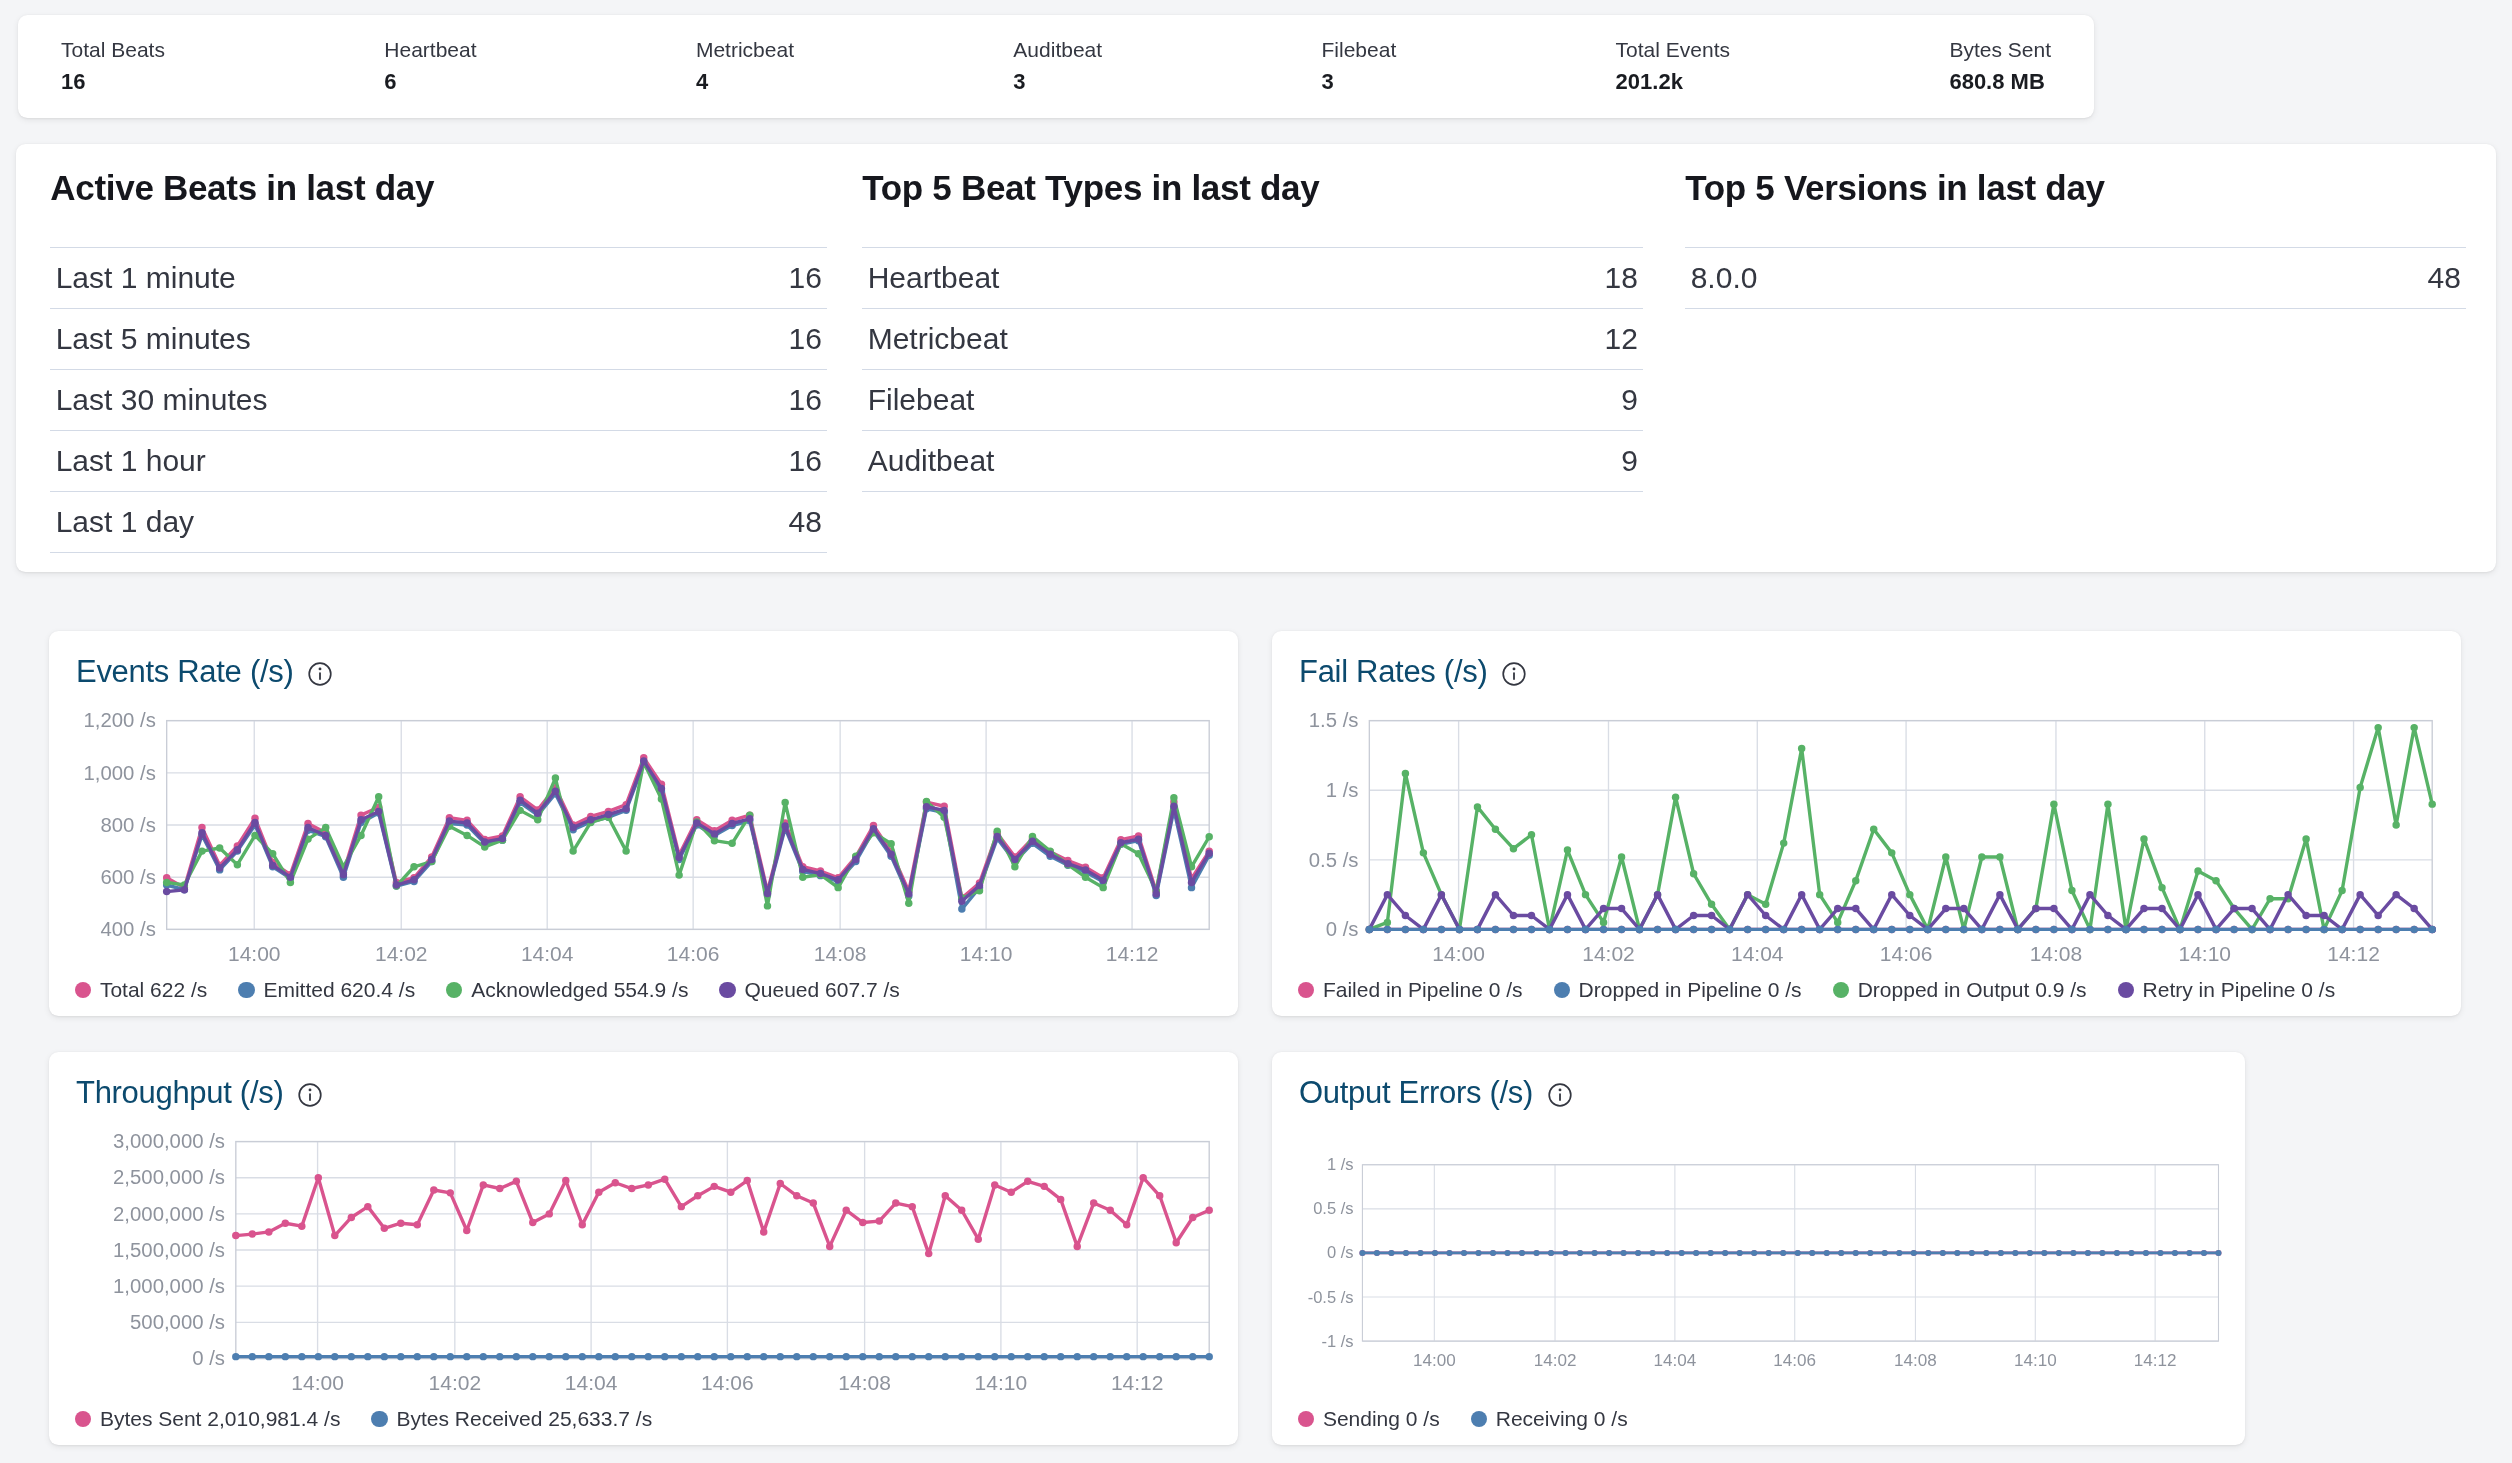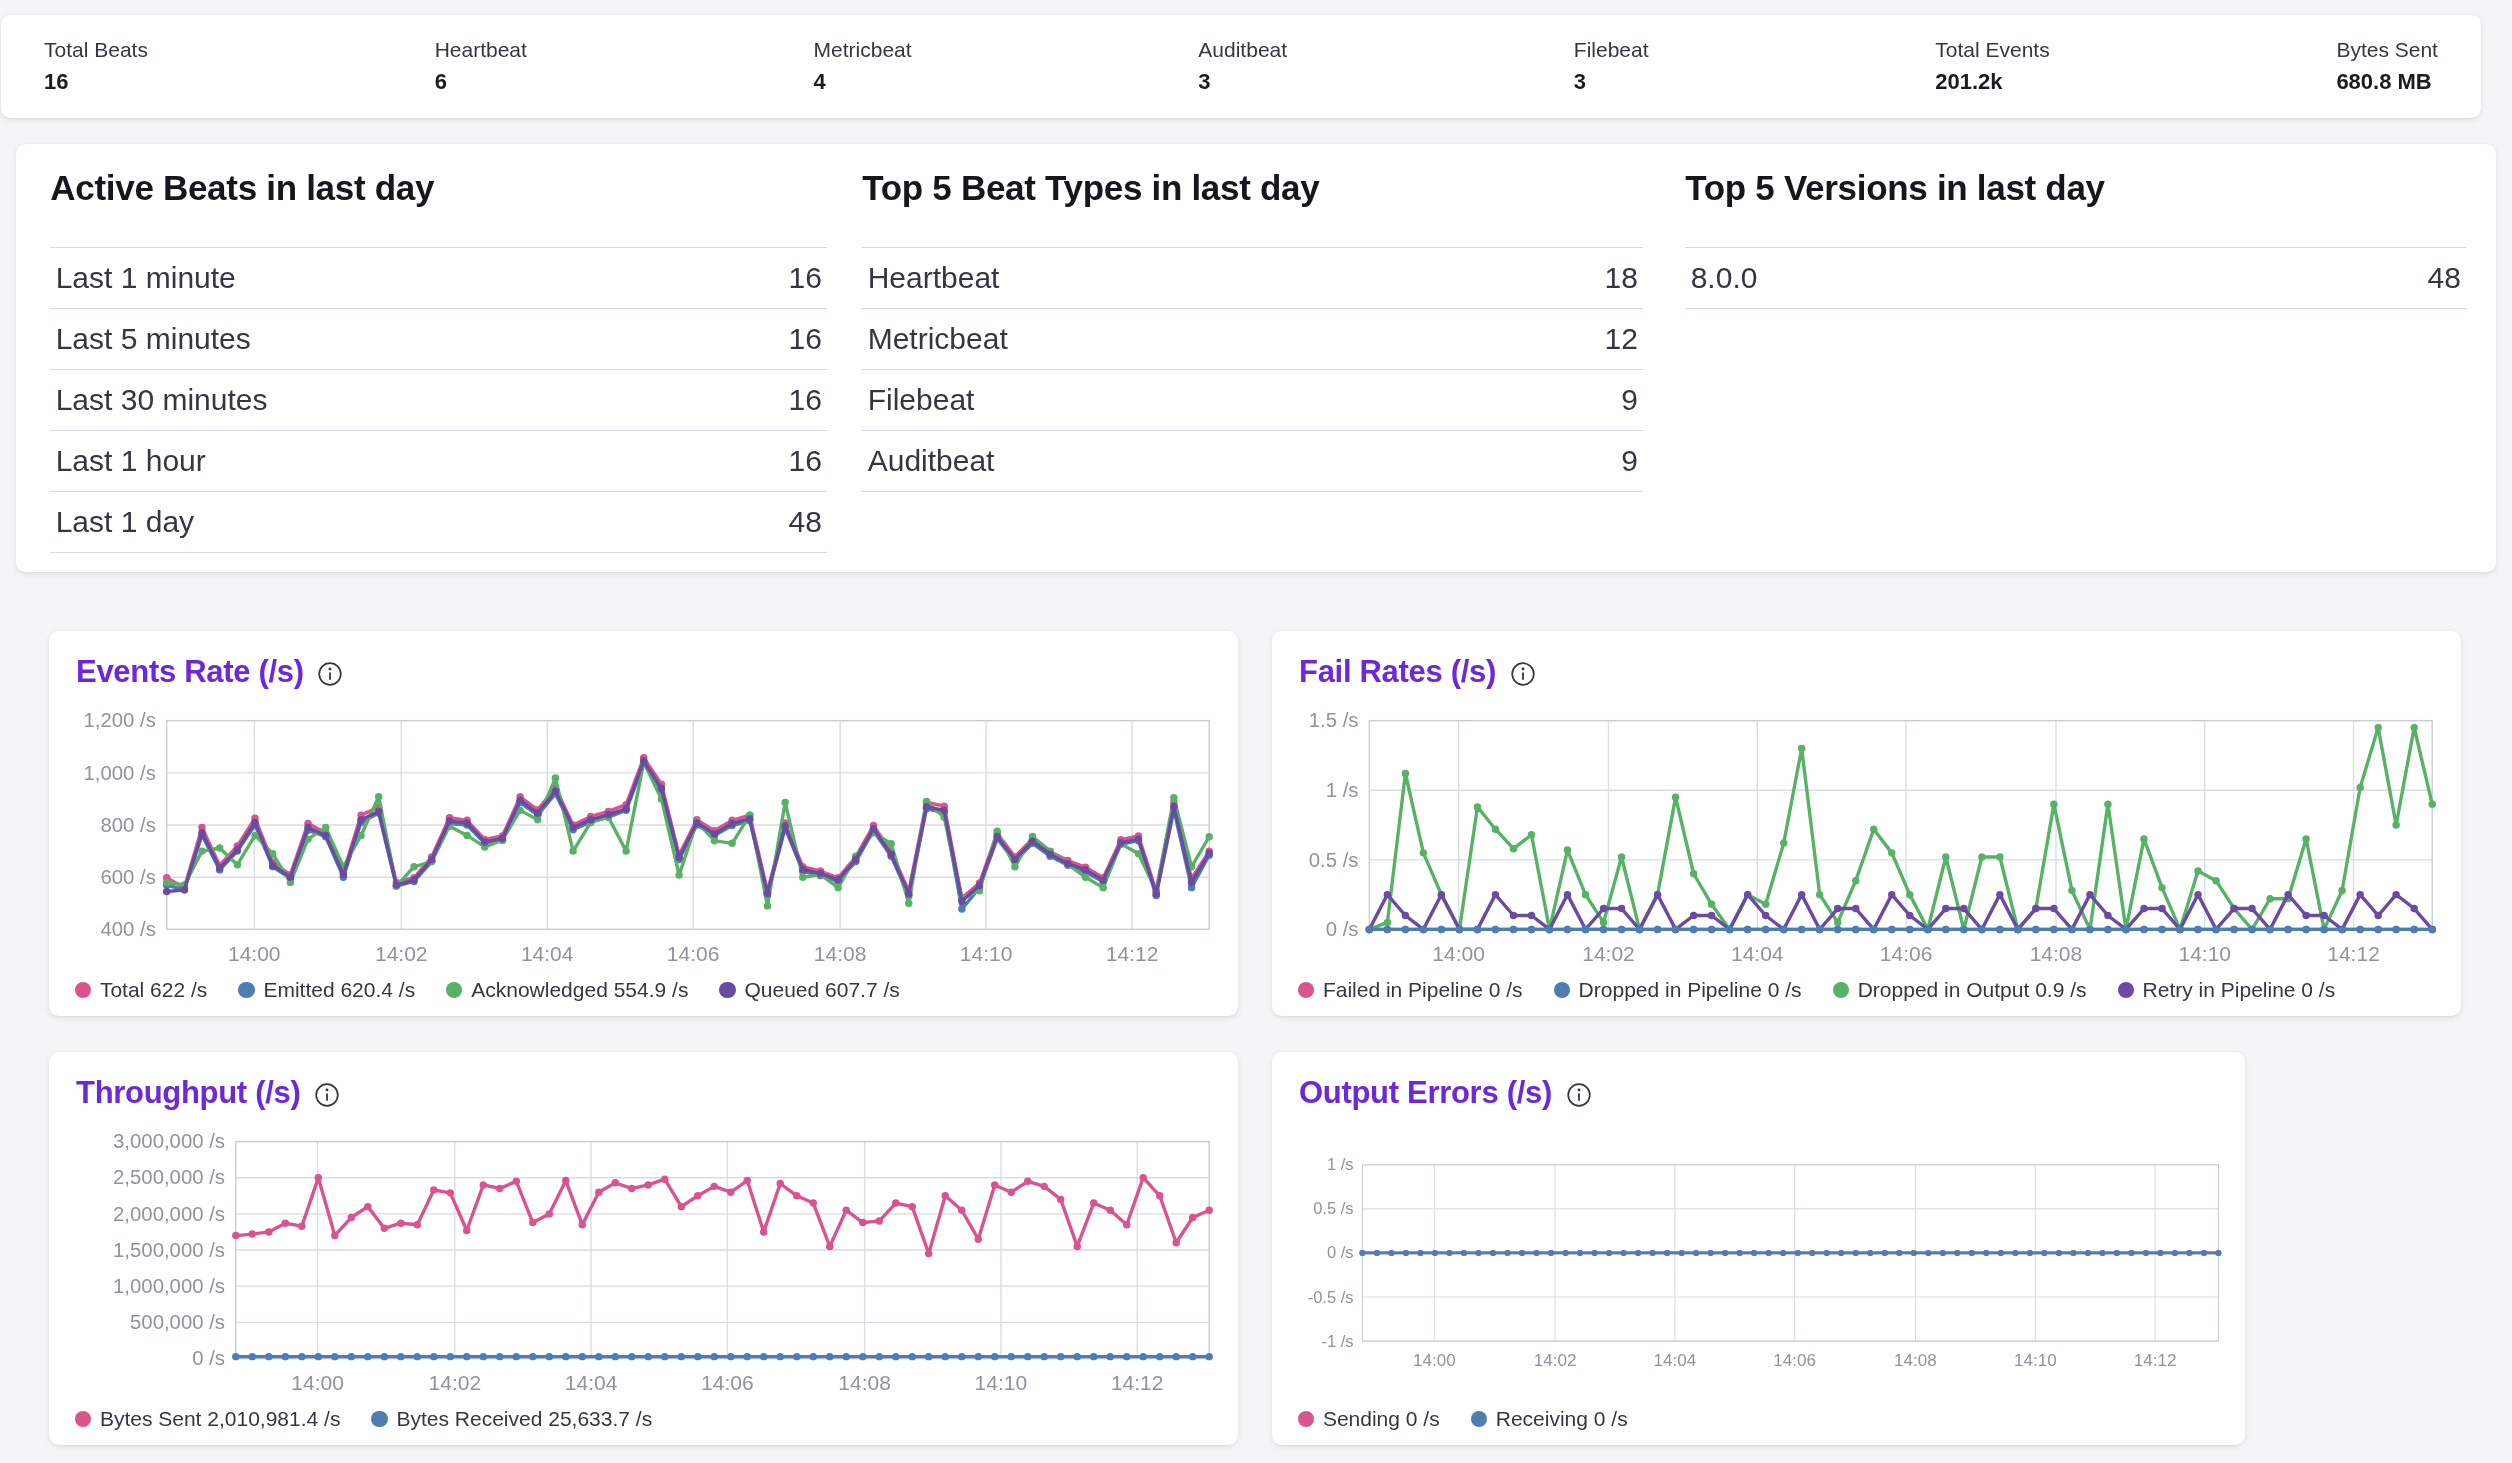--- a/index.html
+++ b/index.html
@@ -7,36 +7,36 @@
     width:2512px;height:1464px;position:relative;overflow:hidden;
     background:#f4f5f7;
     font-family:"Liberation Sans", sans-serif;
     color:#343741;
   }
   .panel{
     position:absolute;background:#ffffff;border-radius:9.5px;
     box-shadow:0 2px 6.8px rgba(0,0,0,.08), 0 0.7px 2px rgba(0,0,0,.05);
   }
   
-  #stats-panel{left:1px;top:15px;width:2480px;height:103px;display:flex;align-items:center;justify-content:space-between;padding:0 43px;box-sizing:border-box}
+  #stats-panel{left:18px;top:15px;width:2076px;height:103px;display:flex;align-items:center;justify-content:space-between;padding:0 43px;box-sizing:border-box}
   .stat{display:flex;flex-direction:column;gap:6.1px}
   .stat .lbl{font-size:21px;color:#343741}
   .stat .val{font-size:22px;font-weight:700;color:#1a1c21}
   
   #tables-panel{left:16.3px;top:144px;width:2480px;height:428px}
   .tbl{position:absolute;top:24.4px}
   .tbl h2{margin:0 0 39px 0;font-size:35px;font-weight:700;color:#16171d;letter-spacing:-0.3px}
   .tbl .rows{border-top:1.4px solid #d3dae6}
   .trow{height:60px;display:flex;justify-content:space-between;align-items:center;border-bottom:1.4px solid #d3dae6;font-size:30px;color:#343741;padding:0 5.4px}
   #tbl-0{left:34px;width:777px}
   #tbl-1{left:846px;width:781px}
   #tbl-2{left:1669px;width:781px}
   
   .chart-panel .chart-head{display:flex;align-items:center;gap:13.6px;padding:23px 27px 0 27px}
-  .chart-panel .chart-head h2{margin:0;font-size:31px;font-weight:700;color:#6d28d9;letter-spacing:-0.3px}
+  .chart-panel .chart-head h2{margin:0;font-size:31px;font-weight:400;color:#0c4a6e;letter-spacing:-0.3px}
   .chart-body{position:absolute;left:16.3px;right:16.3px;bottom:6.8px;top:80px;display:flex;flex-direction:column}
   svg.plot{flex:1;width:100%;display:block}
   .legend{height:39px;display:flex;align-items:center;gap:31px;padding-left:9.5px}
   .legend-item{display:flex;align-items:center;gap:8.8px;font-size:21px;color:#343741}
   .legend-item .dot{width:16.3px;height:16.3px;border-radius:50%;flex:0 0 auto}
   #chart-0{left:49px;top:631px;width:1189px;height:385px}
   #chart-1{left:1272px;top:631px;width:1189px;height:385px}
   #chart-2{left:49px;top:1052px;width:1189px;height:393px}
   #chart-3{left:1272px;top:1052px;width:973px;height:393px}
   .info-icon{display:inline-flex;margin-top:4.1px}

